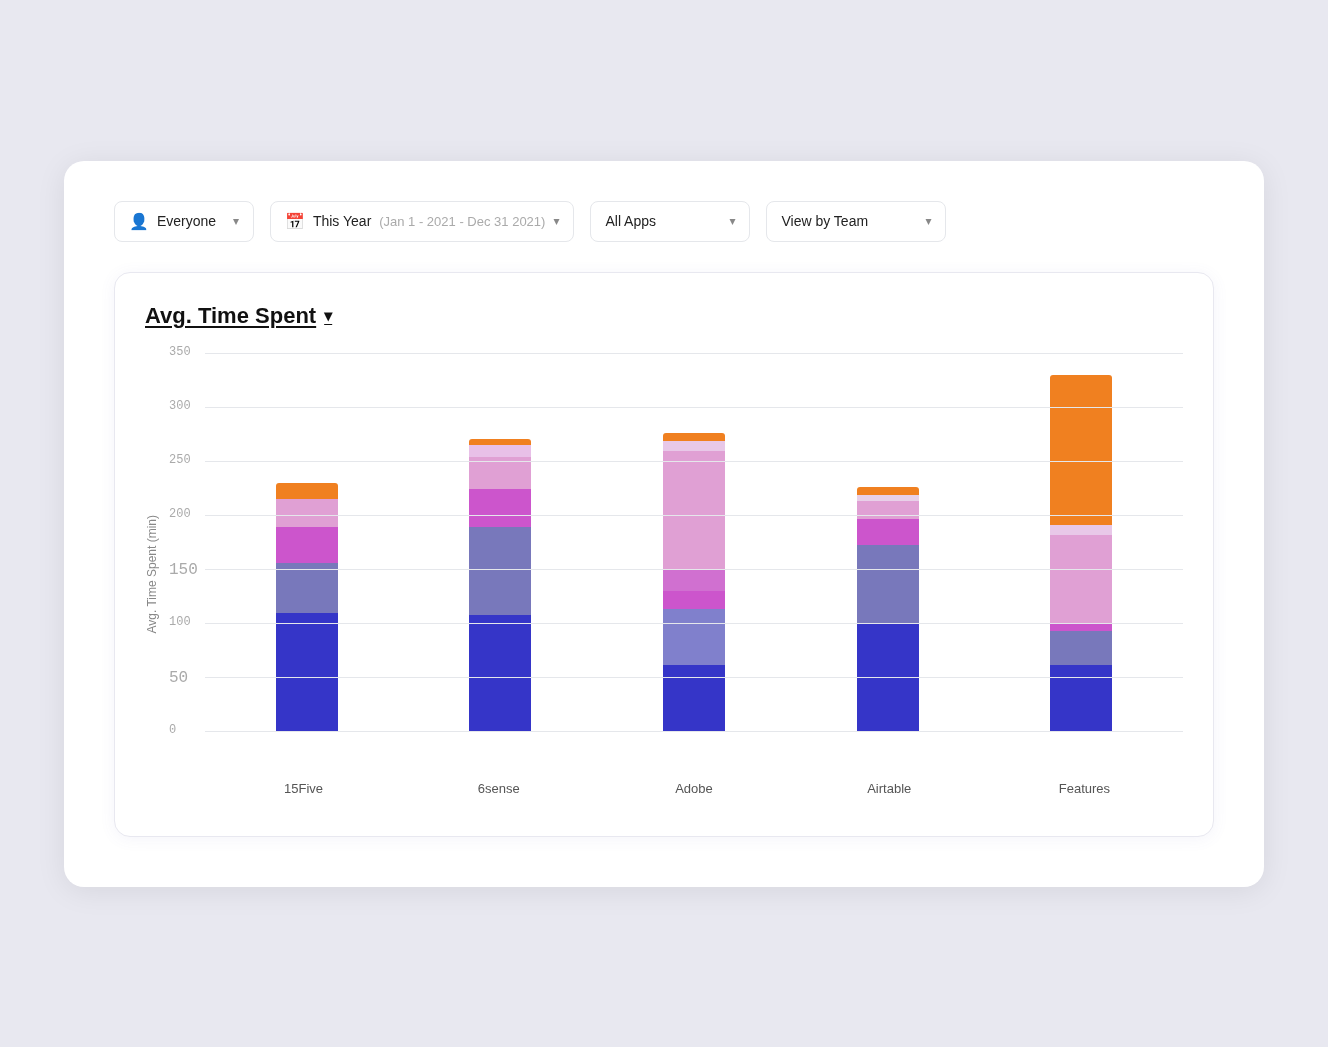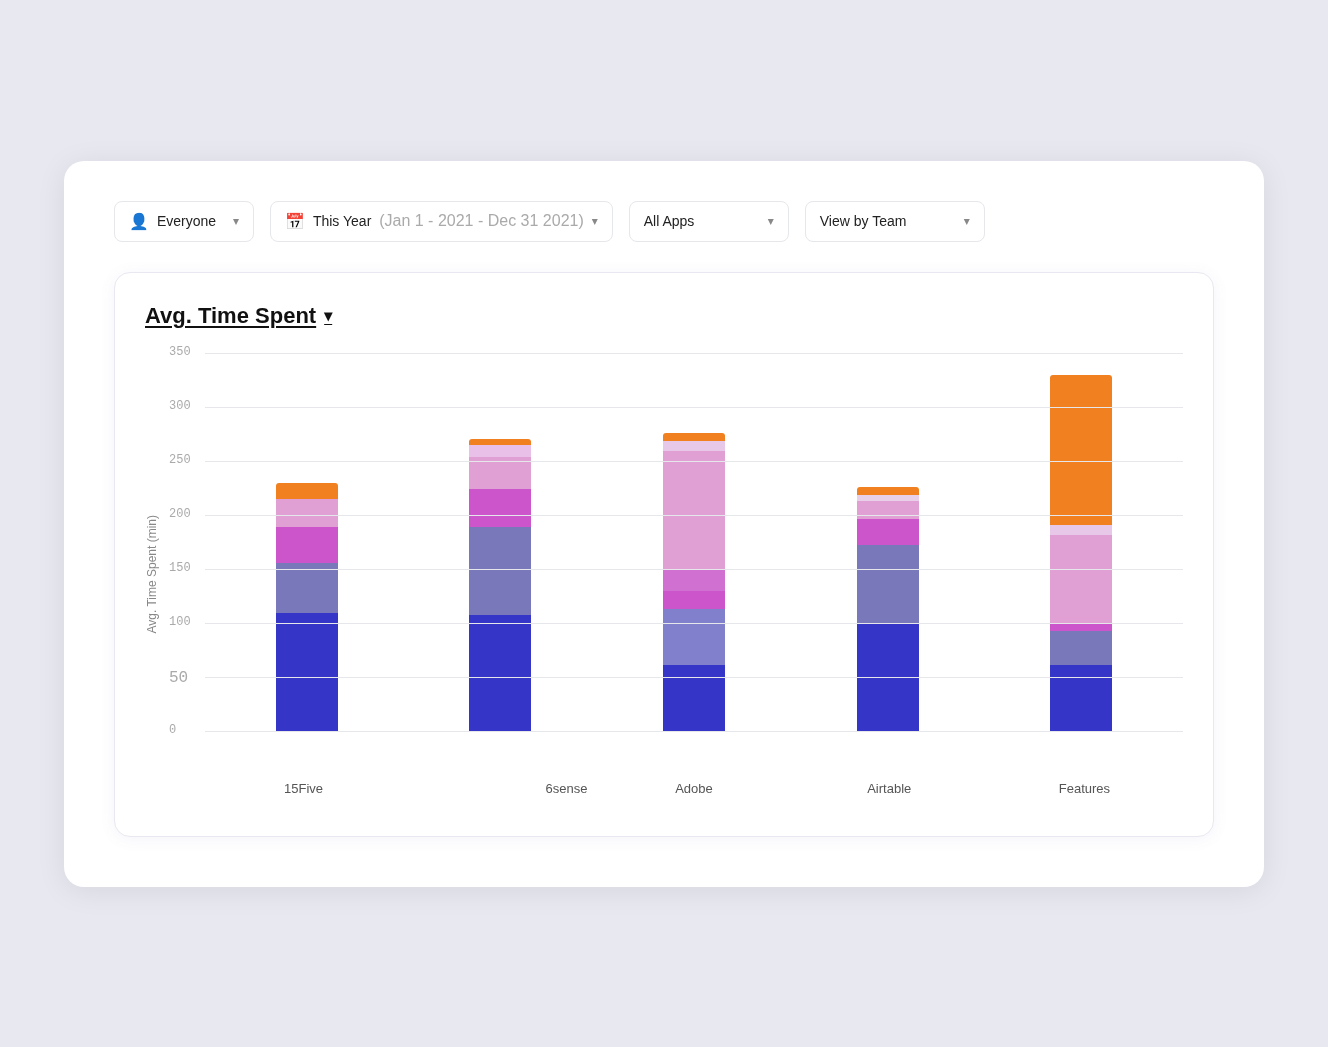--- a/index.html
+++ b/index.html
@@ -137,21 +137,21 @@
   <div class="filters">
     <div class="filter-select">
       <span class="filter-icon">👤</span>
       <span>Everyone</span>
       <span class="chevron">▾</span>
     </div>
     <div class="filter-select filter-date">
       <span class="filter-icon">📅</span>
       <span>
         <span>This Year</span>
-        <span style="color:#aaa; font-size:16px; margin-left:4px;">(Jan 1 - 2021 - Dec 31 2021)</span>
+        <span style="color:#aaa; font-size:13px; margin-left:4px;">(Jan 1 - 2021 - Dec 31 2021)</span>
       </span>
       <span class="chevron">▾</span>
     </div>
     <div class="filter-select filter-apps">
       <span>All Apps</span>
       <span class="chevron">▾</span>
     </div>
     <div class="filter-select filter-team">
       <span>View by Team</span>
       <span class="chevron">▾</span>
@@ -177,21 +177,21 @@
             <div style="position:absolute; top:54px; left:0; right:0; border-top:1px solid #e5e7eb;">
               <span style="position:absolute; left:-36px; top:-9px; font-size:12px; color:#aaa;">300</span>
             </div>
             <div style="position:absolute; top:108px; left:0; right:0; border-top:1px solid #e5e7eb;">
               <span style="position:absolute; left:-36px; top:-9px; font-size:12px; color:#aaa;">250</span>
             </div>
             <div style="position:absolute; top:162px; left:0; right:0; border-top:1px solid #e5e7eb;">
               <span style="position:absolute; left:-36px; top:-9px; font-size:12px; color:#aaa;">200</span>
             </div>
             <div style="position:absolute; top:216px; left:0; right:0; border-top:1px solid #e5e7eb;">
-              <span style="position:absolute; left:-36px; top:-9px; font-size:12px; color:#aaa;">150</span>
+              <span style="position:absolute; left:-36px; top:-9px; font-size:16px; color:#aaa;">150</span>
             </div>
             <div style="position:absolute; top:270px; left:0; right:0; border-top:1px solid #e5e7eb;">
               <span style="position:absolute; left:-36px; top:-9px; font-size:12px; color:#aaa;">100</span>
             </div>
             <div style="position:absolute; top:324px; left:0; right:0; border-top:1px solid #e5e7eb;">
               <span style="position:absolute; left:-36px; top:-9px; font-size:16px; color:#aaa;">50</span>
             </div>
             <div style="position:absolute; top:378px; left:0; right:0; border-top:1px solid #e5e7eb;">
               <span style="position:absolute; left:-36px; top:-9px; font-size:12px; color:#aaa;">0</span>
             </div>
@@ -252,21 +252,21 @@
                 <div style="background:#e8c8e8; height:10px; width:100%;"></div>
                 <div style="background:#f08020; height:150px; width:100%; border-radius:3px 3px 0 0;"></div>
               </div>
             </div>
 
           </div>
         </div>
 
         <div style="display:flex; padding-left:40px; gap:18px; padding: 8px 10px 0 50px;">
           <div style="flex:1; text-align:center; font-size:13px; color:#555;">15Five</div>
-          <div style="flex:1; text-align:right; font-size:13px; color:#555;">6sense</div>
+          <div style="flex:1; text-align:center; font-size:13px; color:#555;">6sense</div>
           <div style="flex:1; text-align:center; font-size:13px; color:#555;">Adobe</div>
           <div style="flex:1; text-align:center; font-size:13px; color:#555;">Airtable</div>
           <div style="flex:1; text-align:center; font-size:13px; color:#555;">Features</div>
         </div>
 
       </div>
     </div>
   </div>
 </div>
 

